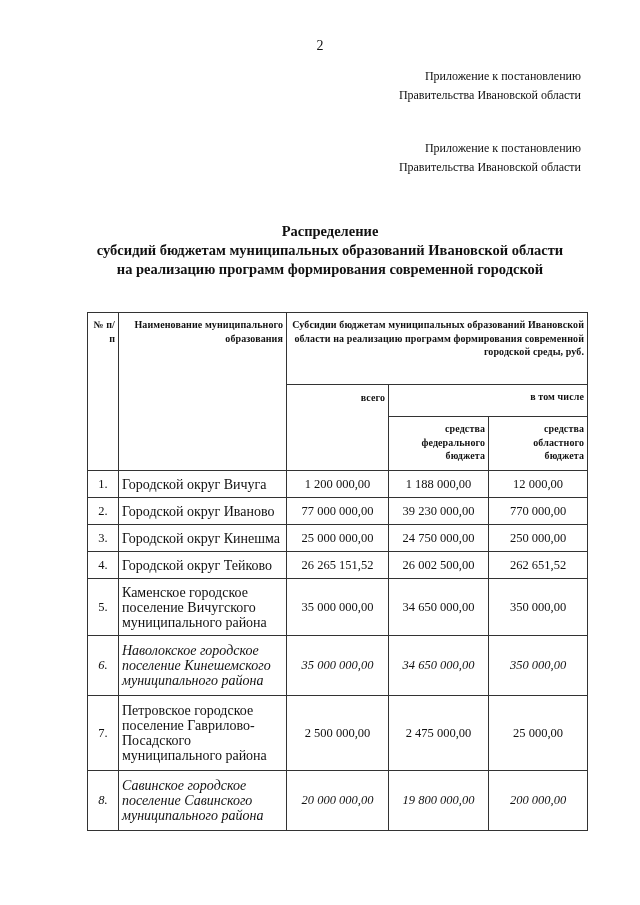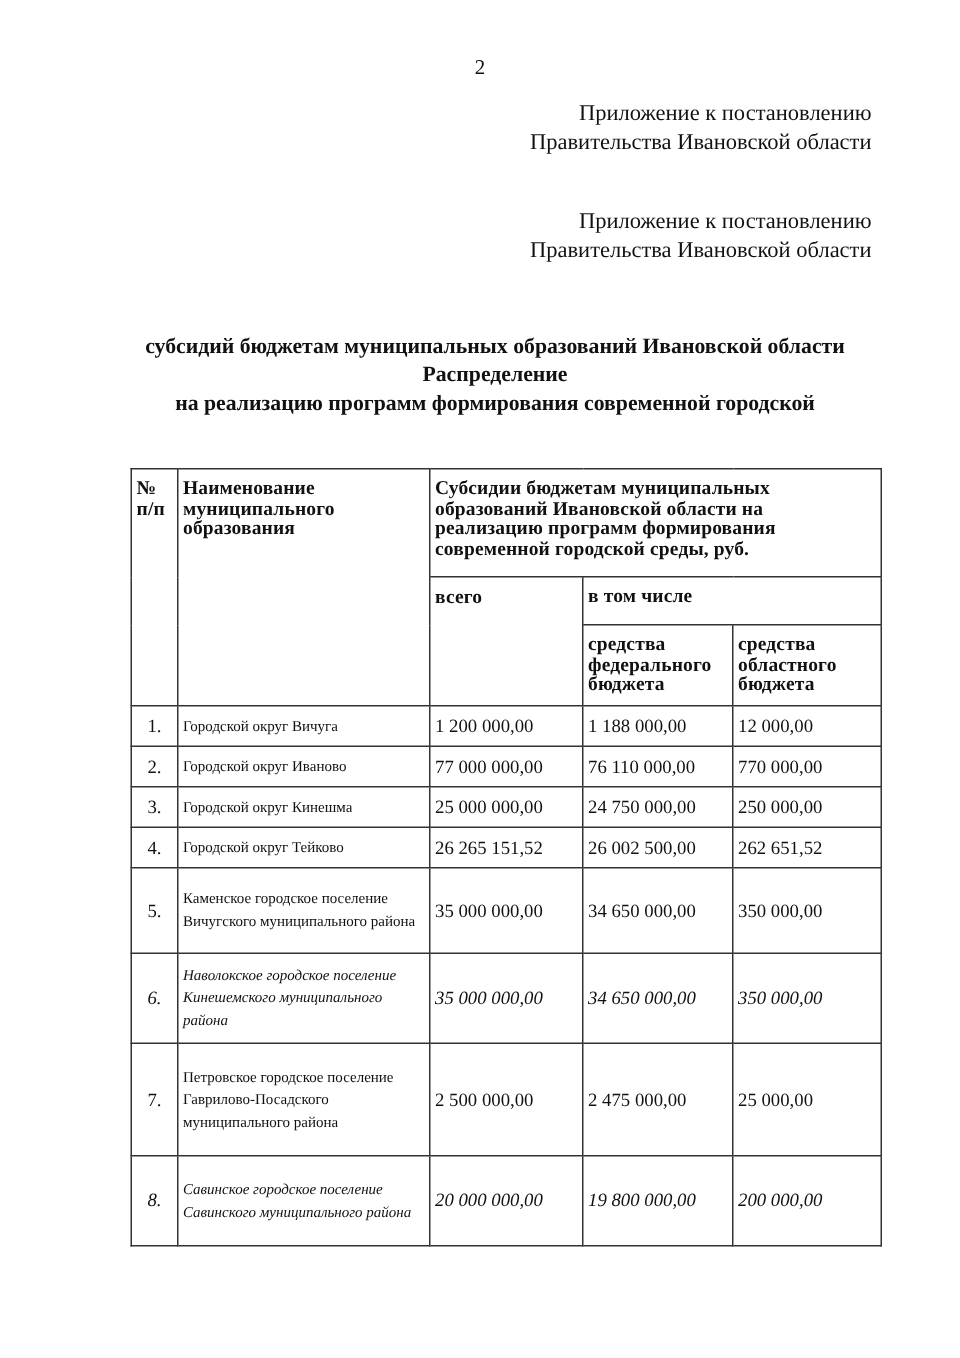--- a/index.html
+++ b/index.html
@@ -20,21 +20,21 @@
       top: 38px;
       left: 0;
       width: 640px;
       text-align: center;
       font-size: 14px;
     }
     .appendix {
       position: absolute;
       right: 59px;
       text-align: right;
-      font-size: 15px;
+      font-size: 12px;
       line-height: 19px;
     }
     .appendix-1 { top: 67px; }
     .appendix-2 { top: 139px; }
     .appendix div { white-space: nowrap; }
     .title {
       position: absolute;
       top: 222px;
       left: 70px;
       width: 520px;
@@ -53,46 +53,46 @@
       table-layout: fixed;
       font-size: 12.5px;
     }
     table.grid td, table.grid th {
       border: 1.3px solid #333333;
       padding: 0 3px;
       vertical-align: middle;
     }
     table.grid th {
       font-weight: bold;
-      font-size: 13px;
+      font-size: 10px;
       line-height: 13.5px;
-      text-align: left;
+      text-align: right;
       vertical-align: top;
       padding-top: 5px;
       letter-spacing: 0.1px;
     }
     th.h-total { vertical-align: middle; padding-top: 0; height: 26px; }
     th.h-incl { vertical-align: middle; padding-top: 0; height: 26px; }
     th.h-main { height: 66px; margin-left: 47px; }
     th.h-fed, th.h-reg { height: 48px; padding-top: 3px; }
     td.num {
       text-align: center;
       vertical-align: top;
       padding-top: 6px;
       font-size: 12.5px;
     }
     td.name {
       text-align: left;
       line-height: 15px;
-      font-size: 10px;
+      font-size: 14px;
       padding-left: 3px;
       padding-right: 2px;
     }
     td.val {
-      text-align: left;
+      text-align: center;
       font-size: 12.5px;
       white-space: nowrap;
     }
     tr.row-single td { height: 26px; }
     tr.row-single td.num { padding-top: 0; vertical-align: middle; }
     tr.row-triple td { height: 56px; }
     tr.row-quad td { height: 74px; }
     tr.row-triple-last td { height: 59px; font-style: italic; }
   </style>
 </head>
@@ -104,22 +104,22 @@
   <div>Приложение к постановлению</div>
   <div>Правительства Ивановской области</div>
 </div>
 
 <div class="appendix appendix-2">
   <div>Приложение к постановлению</div>
   <div>Правительства Ивановской области</div>
 </div>
 
 <div class="title">
+  <div>Распределение</div>
   <div>субсидий бюджетам муниципальных образований Ивановской области</div>
-  <div>Распределение</div>
   <div>на реализацию программ формирования современной городской</div>
 </div>
 
 <table class="grid">
   <colgroup>
     <col style="width:31px">
     <col style="width:168px">
     <col style="width:102px">
     <col style="width:100px">
     <col style="width:99px">
@@ -144,21 +144,21 @@
       <td class="num">1.</td>
       <td class="name">Городской округ Вичуга</td>
       <td class="val">1 200 000,00</td>
       <td class="val">1 188 000,00</td>
       <td class="val">12 000,00</td>
     </tr>
     <tr class="row-single">
       <td class="num">2.</td>
       <td class="name">Городской округ Иваново</td>
       <td class="val">77 000 000,00</td>
-      <td class="val">76 110 000,00</td>
+      <td class="val">39 230 000,00</td>
       <td class="val">770 000,00</td>
     </tr>
     <tr class="row-single">
       <td class="num">3.</td>
       <td class="name">Городской округ Кинешма</td>
       <td class="val">25 000 000,00</td>
       <td class="val">24 750 000,00</td>
       <td class="val">250 000,00</td>
     </tr>
     <tr class="row-single">

